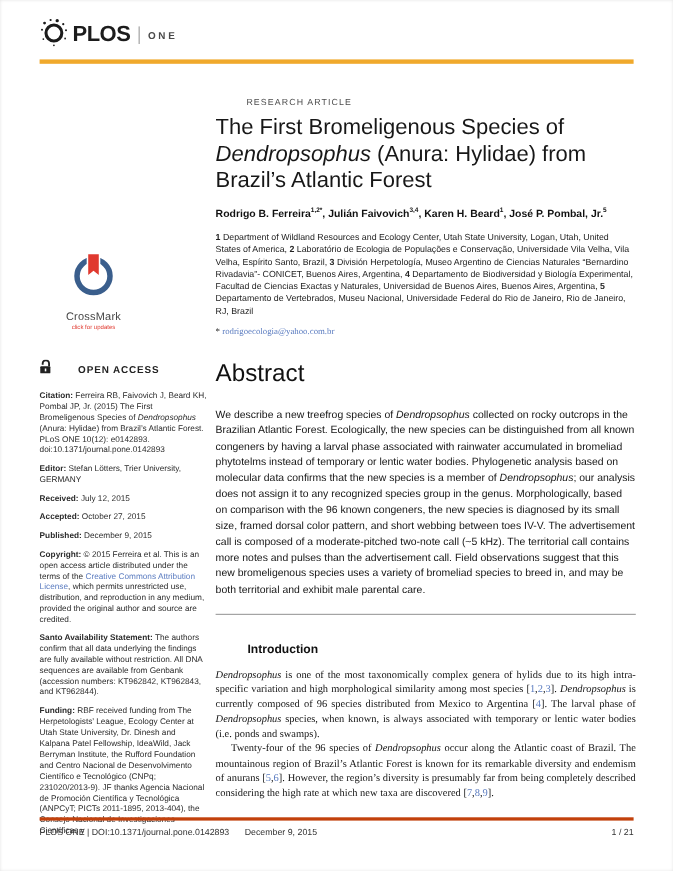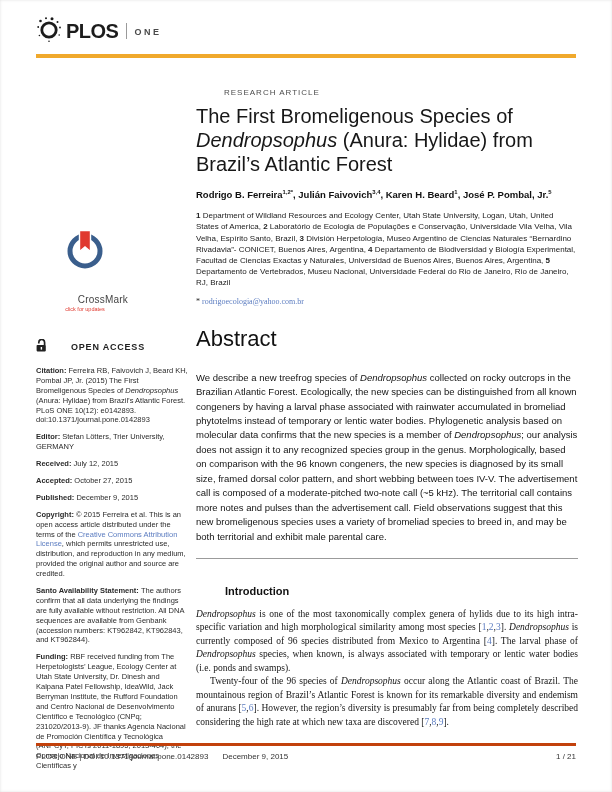--- a/index.html
+++ b/index.html
@@ -12,21 +12,21 @@
         box-shadow:inset 0 0 3px rgba(0,0,0,.12);}
   
   .masthead{position:absolute;top:15px;left:36px;display:flex;align-items:center;}
   .plos-word{font-size:20px;font-weight:bold;letter-spacing:-0.5px;color:#1c1c1c;margin-left:4px;}
   .logo-sep{width:1px;height:16px;background:#9a9a9a;margin:0 7px 0 8px;}
   .one-word{font-size:9px;letter-spacing:2.5px;color:#4a4a4a;font-weight:bold;margin-top:1px;}
   .accent-rule{position:absolute;top:54px;left:36px;width:540px;height:4px;background:var(--accent);}
   
   .sidebar{position:absolute;top:230px;left:36px;width:153px;}
   .crossmark{width:86px;margin:0 0 26px 6px;text-align:center;cursor:pointer;}
-  .crossmark .cm-label{font-size:10px;color:#444;margin-top:20px;letter-spacing:0.2px;text-align:right;}
+  .crossmark .cm-label{font-size:10px;color:#444;margin-top:8px;letter-spacing:0.2px;}
   .crossmark .cm-sub{font-size:5.5px;color:var(--crossmark-red);margin-top:1px;}
   .oa-row{display:flex;align-items:center;margin:0 0 10px 0;gap:19px;}
   .oa-label{font-size:9px;letter-spacing:0.8px;color:#222;font-weight:bold;margin-left:5px;}
   .side-p{margin:0 0 7px 0;font-size:7.5px;line-height:1.32;color:#2b2b2b;}
   
   .main{position:absolute;top:88px;left:196px;width:382px;}
   .kicker{font-size:8px;letter-spacing:1px;color:#4d4d4d;margin:0;padding-left:28px;}
   .title{font-size:20px;line-height:1.2;font-weight:normal;color:#171717;margin:7px 0 0 0;}
   .authors{font-size:9.5px;font-weight:bold;color:#111;margin-top:13px;}
   .affils{font-size:8px;line-height:1.4;color:#222;margin-top:10px;}

